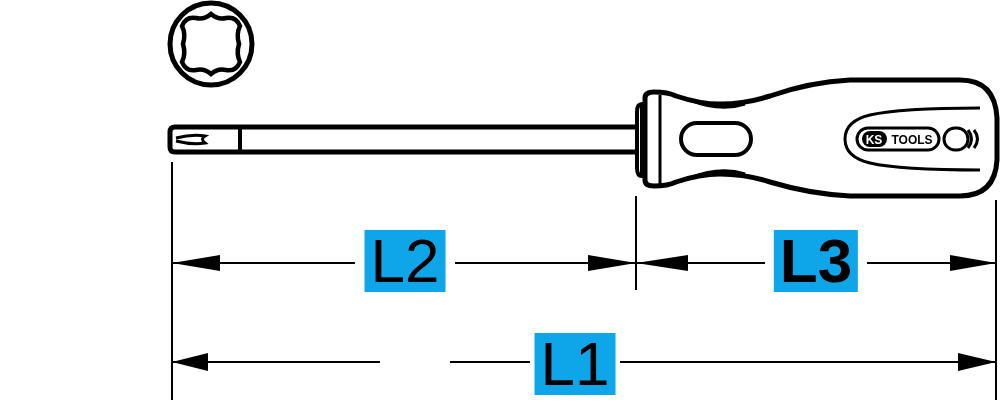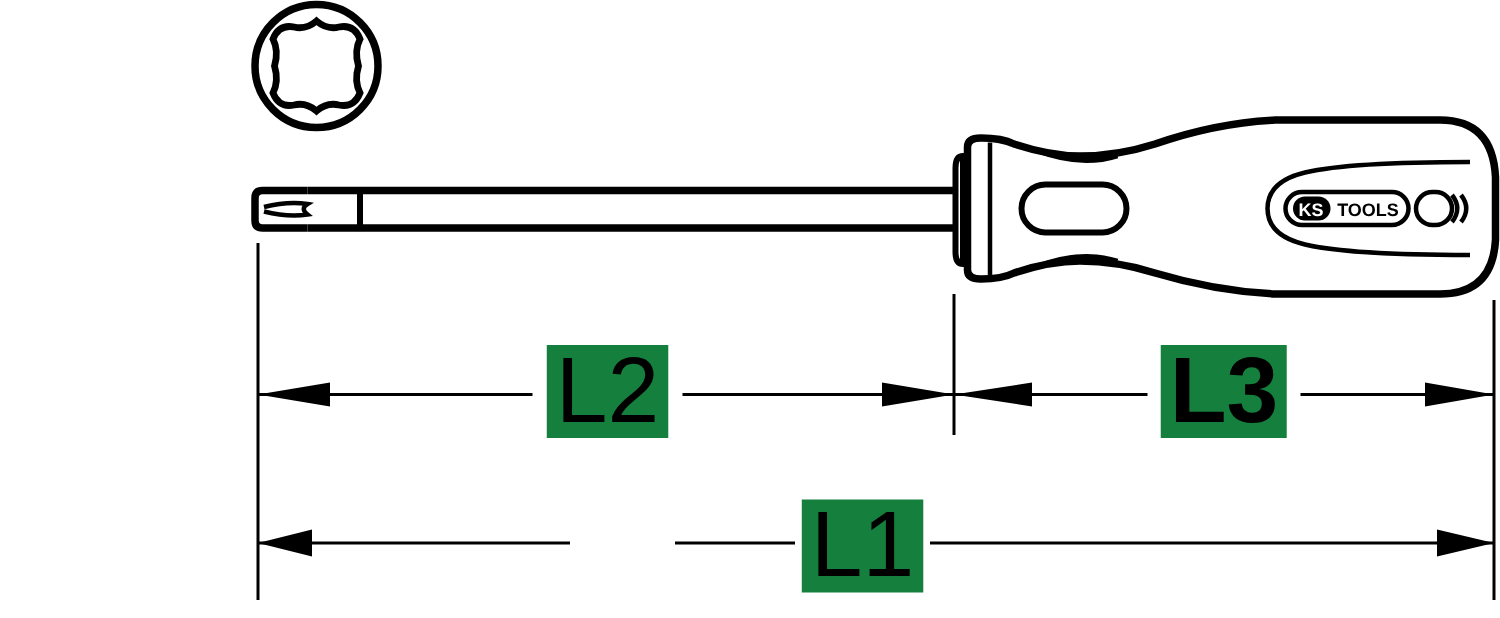--- a/index.html
+++ b/index.html
@@ -1,18 +1,18 @@
 <!DOCTYPE html>
 <html><head>
 <meta charset="utf-8">
 <style>
   html, body { margin: 0; padding: 0; background: #ffffff; }
   body { width: 1000px; height: 412px; position: relative; overflow: hidden; font-family: "Liberation Sans", sans-serif; }
   #drawing { position: absolute; left: 0; top: 0; width: 1000px; height: 412px; }
-  .dim-label { position: absolute; font-family: "Liberation Sans", sans-serif; font-size: 62px; color: #000; line-height: 1; background: #15803d; padding: 0 6px; transform: translateX(-50%); }
+  .dim-label { position: absolute; font-family: "Liberation Sans", sans-serif; font-size: 62px; color: #000; line-height: 1; background: #0ea5e9; padding: 0 6px; transform: translateX(-50%); }
 </style>
 </head>
 <body>
 
 <svg id="drawing" viewBox="0 0 1000 412" xmlns="http://www.w3.org/2000/svg">
 
   <g fill="none" stroke="#000" stroke-width="5">
     <circle cx="211" cy="44" r="41"></circle>
     <path d="M211,14 Q218,20 226,18 Q236,16 240,26 Q236,34 239,44 Q236,54 240,62 Q236,72 226,70 Q218,68 211,74 Q204,68 196,70 Q186,72 182,62 Q186,54 183,44 Q186,34 182,26 Q186,16 196,18 Q204,20 211,14 Z" stroke-width="4.5"></path>
   </g>

